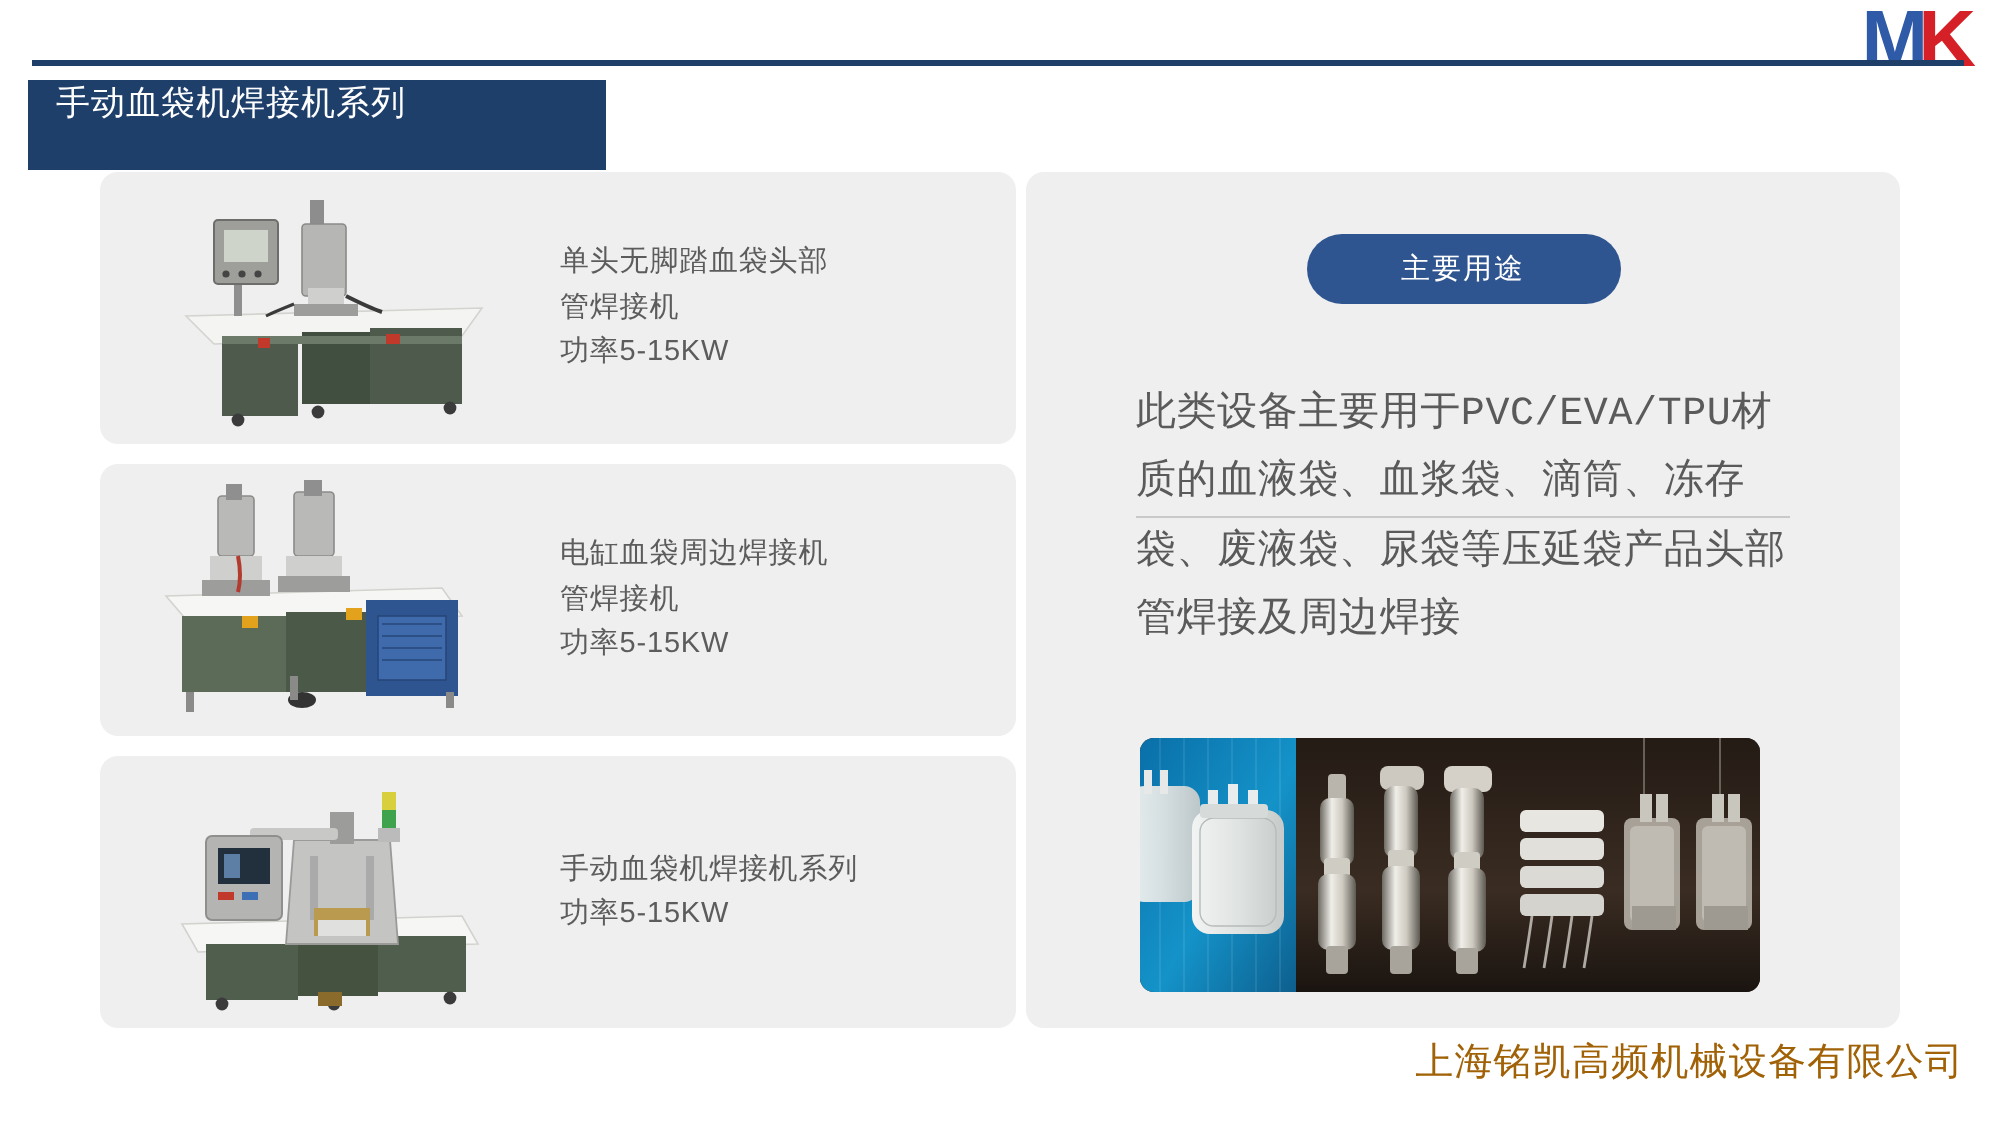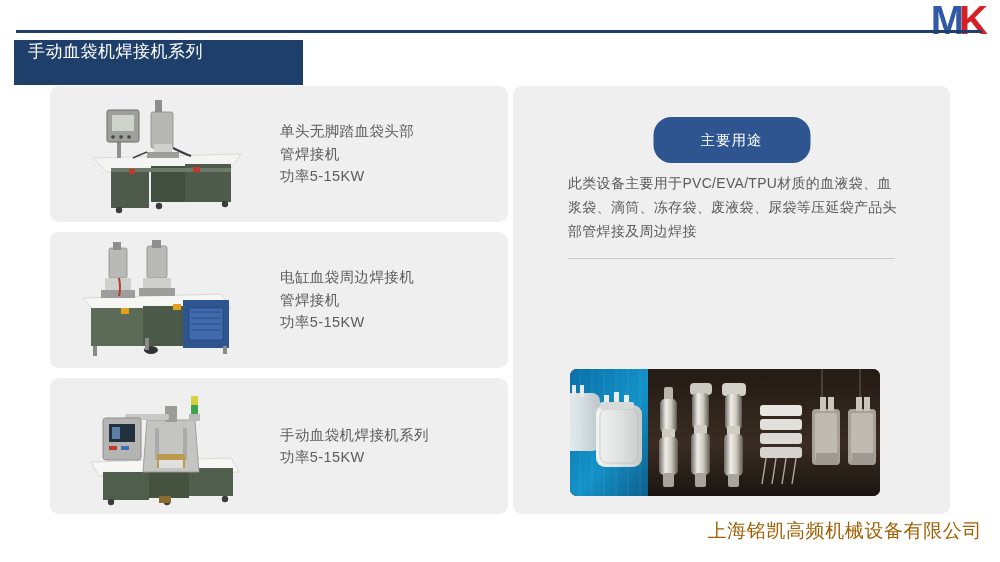--- a/index.html
+++ b/index.html
@@ -101,41 +101,42 @@
     position: absolute;
     left: 513px; top: 86px;
     width: 437px; height: 428px;
     background: #efefef;
     border-radius: 9px;
   }
   .pill {
     position: absolute;
     left: 50%;
     transform: translateX(-50%);
-    width: 157px; height: 46px;
+    width: 157px; height: 35px;
     background: #2f5590;
     border-radius: 18px;
     color: #ffffff;
     font-size: 14.5px;
     display: flex;
     align-items: center;
     justify-content: center;
     letter-spacing: 1px;
   }
   .pill-main { top: 31px; }
   .pill-related { top: 226px; }
 
   .body-text {
     position: absolute;
-    left: 55px; top: 85px;
+    left: 55px; top: 105px;
     width: 330px;
     color: #5a5a5a;
-    font-size: 14px;
+    font-size: 20px;
     line-height: 1.72;
     letter-spacing: 0.3px;
+    font-family: Liberation Mono, monospace;
   }
   .divider {
     position: absolute;
     left: 55px; top: 172px;
     width: 327px; height: 1px;
     background: #c9c9c9;
   }
 
   .related-img {
     position: absolute;

